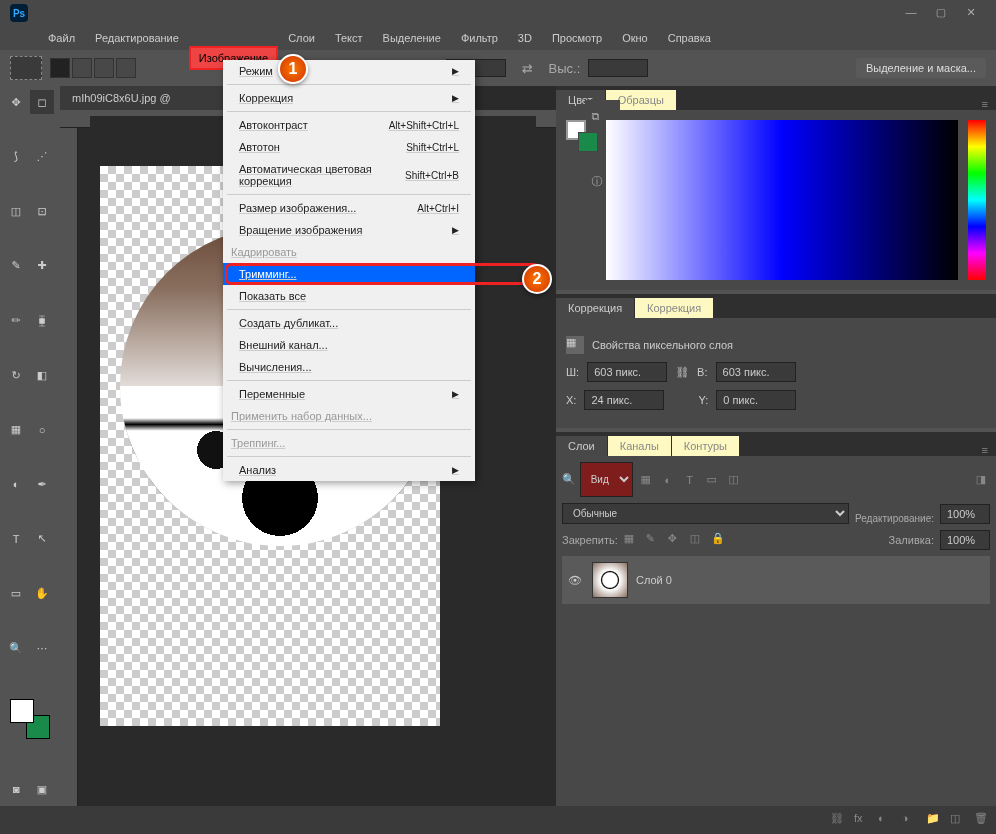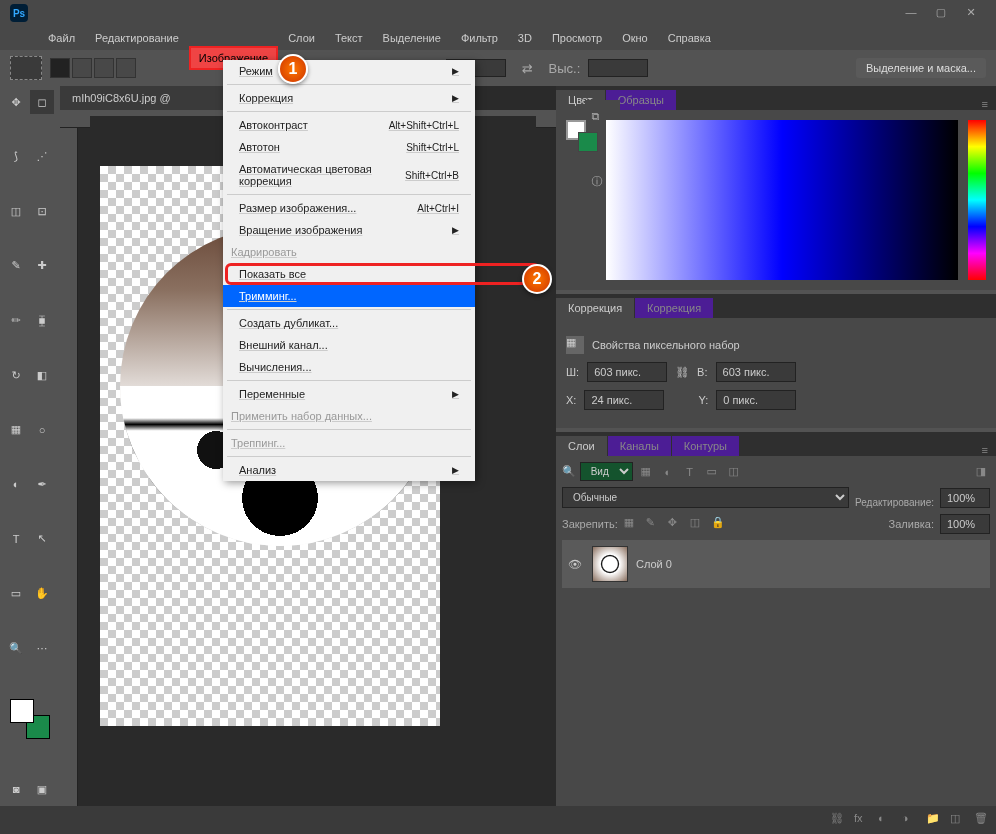--- a/index.html
+++ b/index.html
@@ -40,33 +40,33 @@
 .menu-row.disabled { color: #999; padding-left: 8px; }
 .menu-row.highlighted { background: #0066ff; color: #fff; }
 .menu-row .shortcut { margin-left: auto; font-size: 10px; }
 .menu-row .arrow { margin-left: auto; font-size: 9px; }
 .menu-sep { height: 1px; background: #ccc; margin: 2px 4px; }
 .callout { position: absolute; width: 30px; height: 30px; background: radial-gradient(circle, #ff7700, #cc3300); border-radius: 50%; border: 2px solid #fff; display: flex; align-items: center; justify-content: center; color: #fff; font-weight: bold; font-size: 16px; box-shadow: 0 2px 4px rgba(0,0,0,.4); z-index: 200; }
 .right-panels { width: 440px; background: #535353; display: flex; flex-direction: column; }
 .panel { background: #484848; margin-bottom: 4px; }
 .panel-tabs { display: flex; background: #2f2f2f; height: 24px; align-items: flex-end; }
 .panel-tab { padding: 4px 12px; background: #484848; color: #ccc; font-size: 11px; margin-right: 1px; }
-.panel-tab.inactive { background: #4c1d95; color: #888; }
+.panel-tab.inactive { background: #fef9c3; color: #888; }
 .color-panel-body { height: 180px; padding: 10px; display: flex; gap: 10px; }
 .mini-swatches { width: 30px; position: relative; }
 .mini-fg { width: 20px; height: 20px; background: #fff; border: 2px solid #999; position: absolute; }
 .mini-bg { width: 20px; height: 20px; background: #1a8a4a; border: 1px solid #444; position: absolute; top: 12px; left: 12px; }
 .gradient-picker { flex: 1; height: 160px; background: linear-gradient(90deg, #fff, #0000ff, #000); position: relative; }
 .hue-strip { width: 18px; height: 160px; background: linear-gradient(180deg, #f00, #ff0, #0f0, #0ff, #00f, #f0f, #f00); }
 .props-panel-body { padding: 10px; color: #ccc; }
 .prop-row { display: flex; align-items: center; gap: 8px; margin: 8px 0; }
 .prop-input { width: 80px; height: 20px; background: #3a3a3a; border: 1px solid #222; color: #ccc; padding: 0 6px; font-size: 11px; }
 .layers-panel-body { padding: 6px; }
 .layer-filter-row { display: flex; gap: 4px; align-items: center; margin-bottom: 6px; }
-.filter-select { background: #14532d; border: 1px solid #222; color: #ccc; padding: 2px 6px; font-size: 10px; }
+.filter-select { background: #7f1d1d; border: 1px solid #222; color: #ccc; padding: 10px 6px; font-size: 10px; }
 .filter-icon { width: 18px; height: 18px; display: flex; align-items: center; justify-content: center; color: #888; }
 .layer-blend-row { display: flex; align-items: flex-end; gap: 6px; margin-bottom: 6px; }
 .blend-select { flex: 1; background: #3a3a3a; border: 1px solid #222; color: #ccc; padding: 3px 6px; font-size: 10px; }
 .layer-lock-row { display: flex; align-items: center; gap: 6px; margin-bottom: 6px; font-size: 10px; color: #aaa; }
 .lock-icon { width: 16px; height: 16px; color: #888; }
 .layer-item { display: flex; align-items: center; padding: 6px; background: #5a5a5a; gap: 8px; }
 .layer-eye { width: 16px; color: #ccc; }
 .layer-thumb { width: 36px; height: 36px; background: #fff; border: 1px solid #333; position: relative; overflow: hidden; }
 .layer-thumb-inner { width: 100%; height: 100%; background: radial-gradient(circle, #fff 30%, #000 35%, #fff 40%, #8a7060 100%); }
 .layer-bottom-bar { display: flex; justify-content: flex-end; gap: 8px; padding: 6px; background: #3a3a3a; }
@@ -190,21 +190,21 @@
     </div>
 
     <div class="panel">
       <div class="panel-tabs">
         <div class="panel-tab">Коррекция</div>
         <div class="panel-tab inactive">Коррекция</div>
       </div>
       <div class="props-panel-body">
         <div class="prop-row">
           <span style="width:18px;height:18px;background:#666;display:inline-block">▦</span>
-          <span>Свойства пиксельного набор</span>
+          <span>Свойства пиксельного слоя</span>
         </div>
         <div class="prop-row">
           <span>Ш:</span>
           <input class="prop-input" value="603 пикс." style="">
           <span>⛓</span>
           <span>В:</span>
           <input class="prop-input" value="603 пикс." style="">
         </div>
         <div class="prop-row">
           <span>X:</span>
@@ -298,25 +298,25 @@
       <span>Размер изображения...</span>
       <span class="shortcut">Alt+Ctrl+I</span>
     </div>
     <div class="menu-row">
       <span>Вращение изображения</span>
       <span class="arrow">▶</span>
     </div>
     <div class="menu-row disabled">
       <span>Кадрировать</span>
     </div>
-    <div class="menu-row">
-      <span>Показать все</span>
-    </div>
     <div class="menu-row highlighted">
       <span>Тримминг...</span>
+    </div>
+    <div class="menu-row">
+      <span>Показать все</span>
     </div>
     <div class="menu-sep"></div>
     <div class="menu-row">
       <span>Создать дубликат...</span>
     </div>
     <div class="menu-row">
       <span>Внешний канал...</span>
     </div>
     <div class="menu-row">
       <span>Вычисления...</span>

